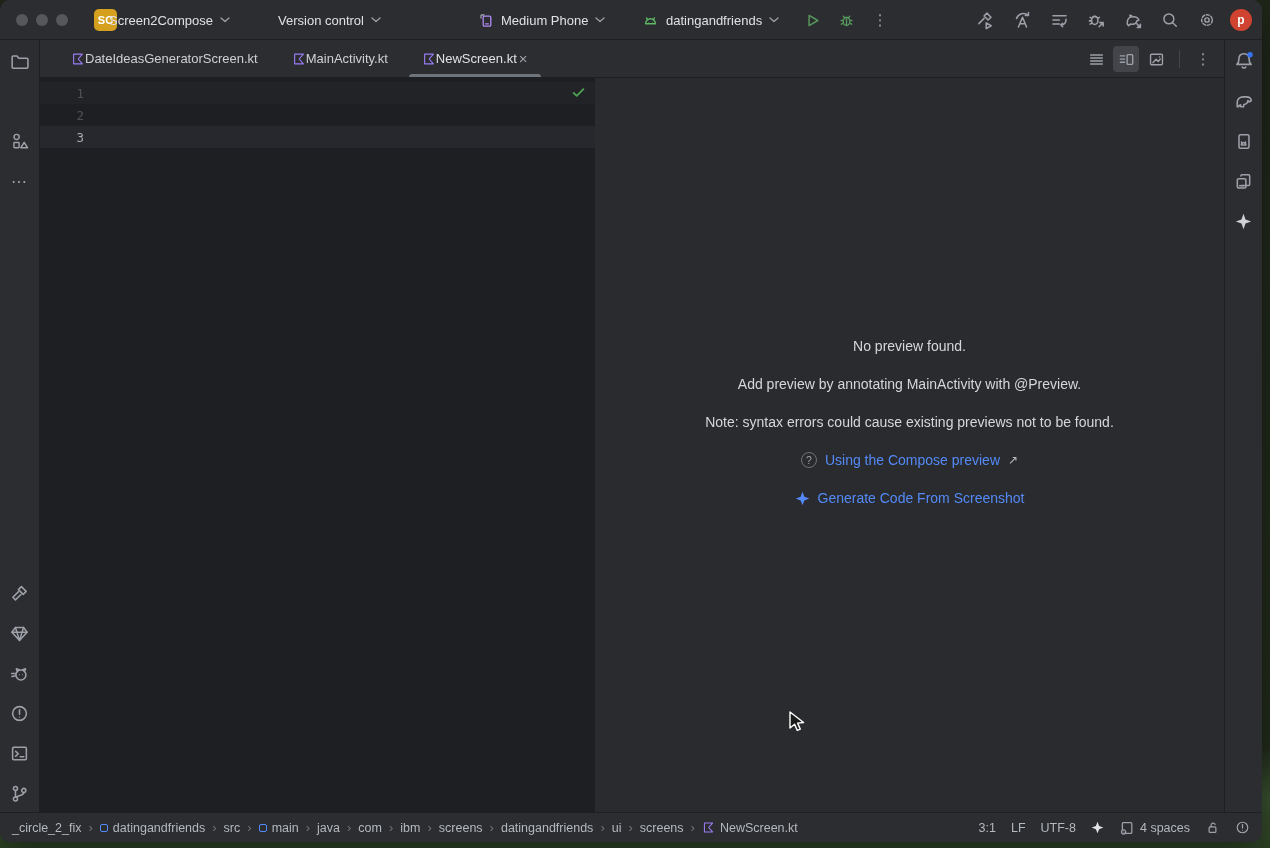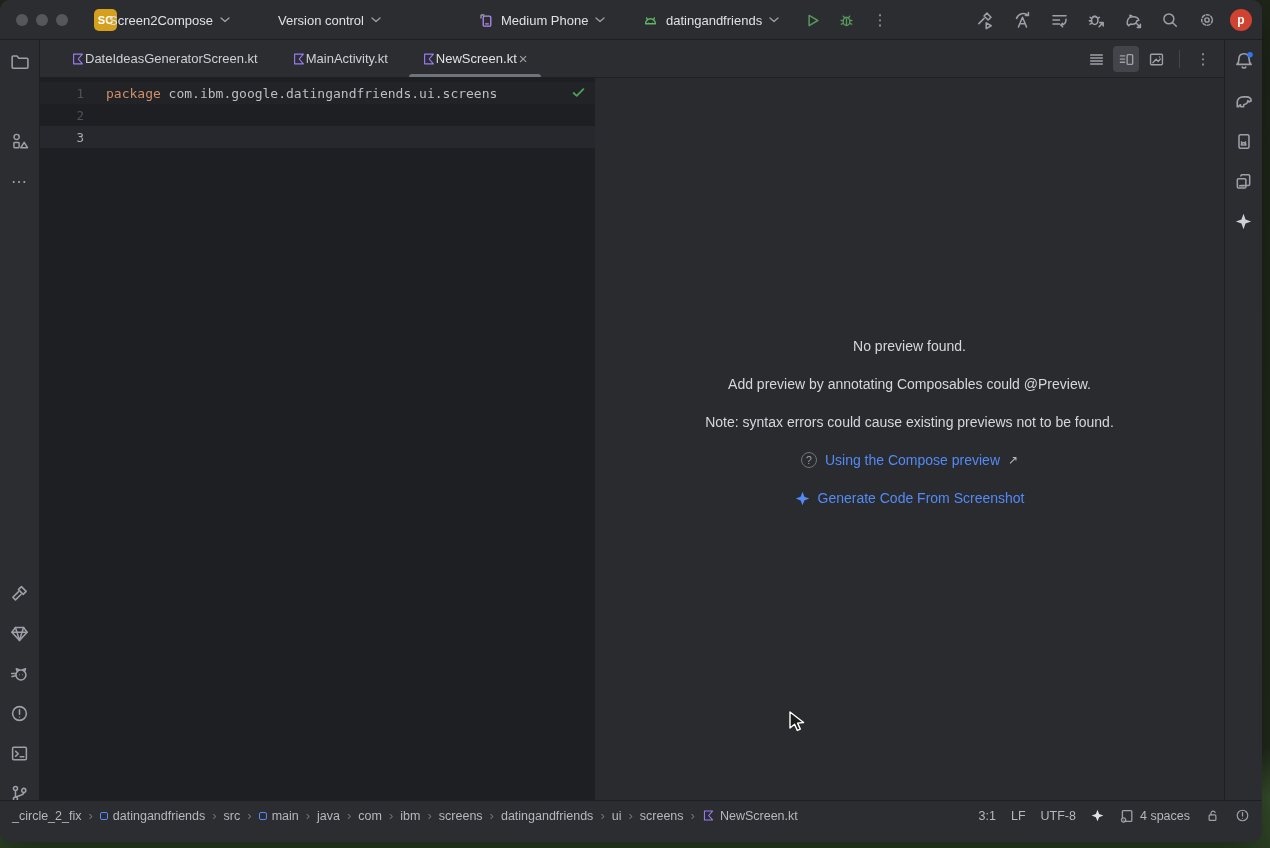--- a/index.html
+++ b/index.html
@@ -60,21 +60,21 @@
   .inspect-ok { position:absolute; right:9px; top:7px; }
   
   .preview-pane { flex:1; background:#292b2e; position:relative; }
   .preview-content { position:absolute; top:258px; left:0; right:0; display:flex; flex-direction:column; align-items:center; gap:18px; font-size:14px; color:#d5d7dc; }
   .pv-row { height:20px; display:flex; align-items:center; justify-content:center; gap:8px; }
   .pv-link { color:#548af7; }
   .ext-arrow { color:#b4b8bf; font-size:12px; }
   .q-circle { width:16px; height:16px; border-radius:50%; border:1.2px solid #6f737a; color:#9da0a8; font-size:10.5px; display:flex; align-items:center; justify-content:center; }
   
   .statusbar {
-    position:absolute; left:0; right:0; bottom:12px; height:30px; background:#2b2d30;
+    position:absolute; left:0; right:0; bottom:0; height:30px; background:#2b2d30;
     border-top:1px solid #1e1f22; display:flex; align-items:center; padding:0 12px;
     font-size:12.5px; color:#b4b8bf;
   }
   .crumbs { display:flex; align-items:center; gap:7px; white-space:nowrap; }
   .crumb { display:flex; align-items:center; gap:5px; }
   .crumb-sep { color:#6f737a; font-size:13px; }
   .module-sq { width:8px; height:8px; border:1.5px solid #548af7; border-radius:2px; display:inline-block; }
   .sb-right { margin-left:auto; display:flex; align-items:center; gap:15px; }
   .sb-item { display:flex; align-items:center; gap:5px; }
   
@@ -311,40 +311,39 @@
             <span style="color:#9da0a8;font-size:15px;">⋮</span>
           </div>
         </div>
       </div>
 
       <div class="editor-row">
         <div class="code-pane">
           <div class="code-lines">
             <div class="cline stmt">
               <span class="ln">1</span>
-              <span class="code-text"><span class="kw">package</span><span> com.ibm.google.datingandfriends.ui.screens</span></span>
             </div>
             <div class="cline">
               <span class="ln">2</span>
             </div>
             <div class="cline caret">
               <span class="ln">3</span>
             </div>
           </div>
           <div class="inspect-ok">
             <svg width="15" height="15" viewBox="0 0 16 16" style="fill:none;stroke:#4ca154;stroke-width:2;stroke-linecap:round;stroke-linejoin:round;">
                 <path d="M2.8 8.6l3.3 3L13.2 4.4"></path>
               </svg>
           </div>
         </div>
 
         <div class="preview-pane">
           <div class="preview-content">
             <div class="pv-row">No preview found.</div>
-            <div class="pv-row">Add preview by annotating Composables could @Preview.</div>
+            <div class="pv-row">Add preview by annotating MainActivity with @Preview.</div>
             <div class="pv-row">Note: syntax errors could cause existing previews not to be found.</div>
             <div class="pv-row">
               <span class="q-circle">?</span>
               <span class="pv-link">Using the Compose preview</span>
               <span class="ext-arrow">↗</span>
             </div>
             <div class="pv-row">
               <svg width="15" height="15" viewBox="0 0 16 16">
                   <path d="M8 .8L10 6l5.2 2L10 10 8 15.2 6 10 .8 8 6 6z" fill="#548af7"></path>
                 </svg>

